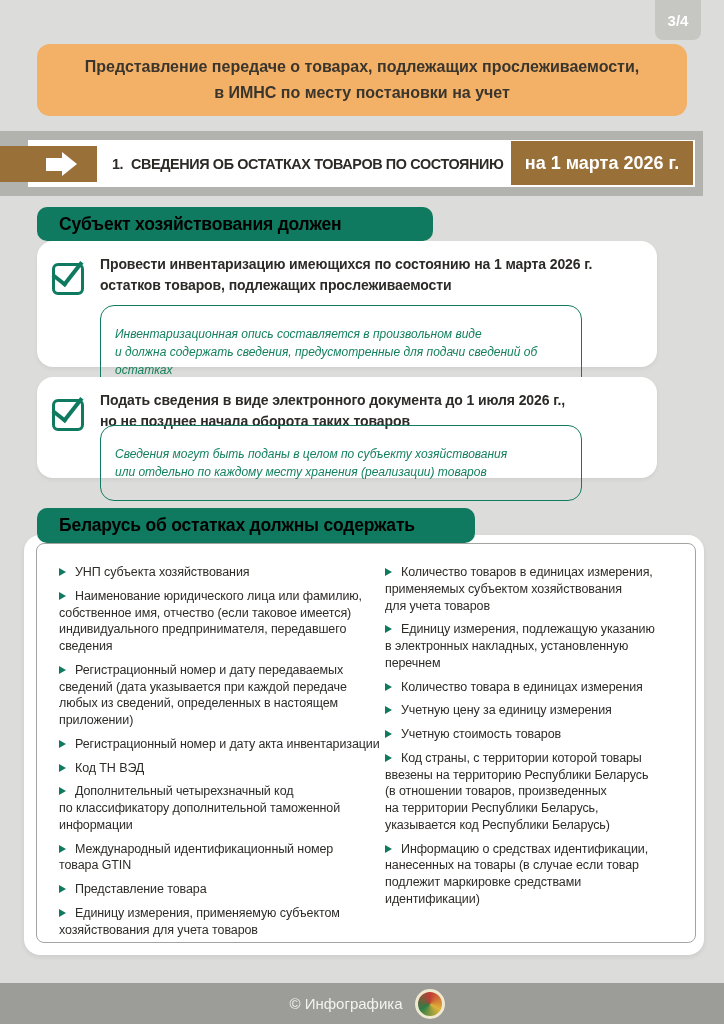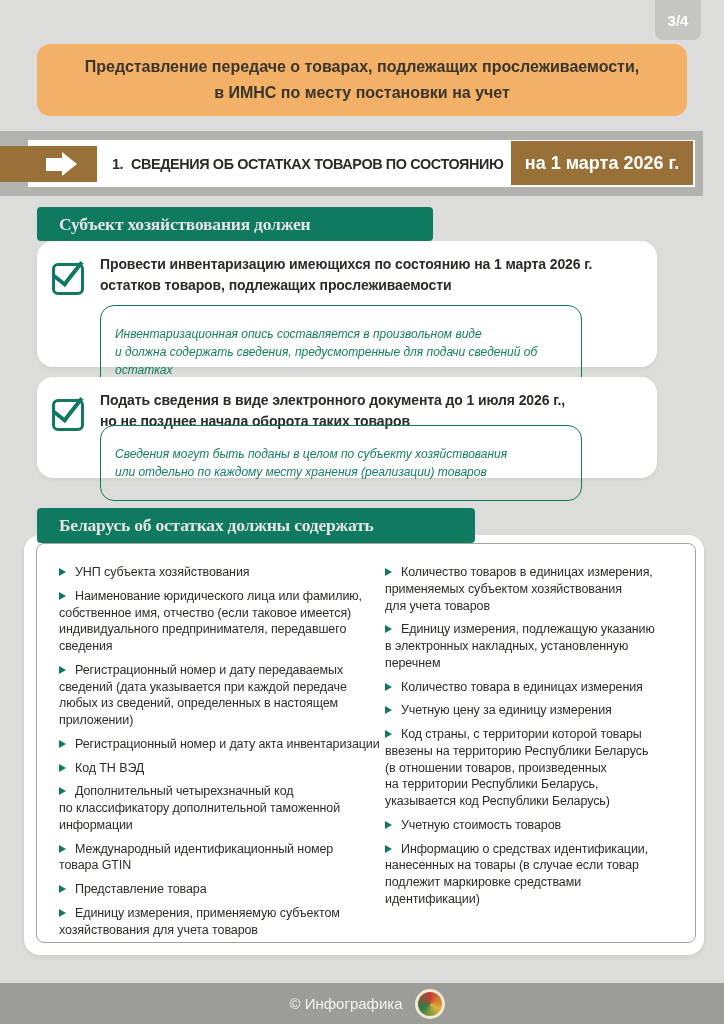--- a/index.html
+++ b/index.html
@@ -24,22 +24,22 @@
   .block-arrow{display:flex;align-items:center;}
   .arrow-stem{width:16px;height:13px;background:#fff;}
   .arrow-head{width:0;height:0;border-left:15px solid #fff;border-top:12px solid transparent;border-bottom:12px solid transparent;}
   .banner-title{position:absolute;left:112px;top:0;height:65px;display:flex;align-items:center;
     color:#2e2b27;font-weight:bold;font-size:15px;letter-spacing:-0.4px;transform:scaleX(0.96);transform-origin:left center;white-space:nowrap;}
   .banner-title .num{margin-right:8px;}
   .date-box{position:absolute;left:511px;top:10px;width:182px;height:44px;background:#997138;
     color:#fff;font-weight:bold;font-size:18px;display:flex;align-items:center;justify-content:center;}
 
   
-  .green-badge{position:absolute;background:#0f7a5f;border-radius:4px;color:#e5e5e5;font-weight:bold;
-    font-size:17.5px;display:flex;align-items:center;padding-left:22px;box-sizing:border-box;letter-spacing:-0.2px;font-family:Liberation Serif, serif;}
+  .green-badge{position:absolute;background:#0f7a5f;border-radius:10px;color:#000000;font-weight:bold;
+    font-size:17.5px;display:flex;align-items:center;padding-left:22px;box-sizing:border-box;letter-spacing:-0.2px;}
   .badge-1{left:37px;top:207px;width:396px;height:34px;z-index:3;}
   .badge-2{left:37px;top:508px;width:438px;height:35px;z-index:3;}
 
   
   .ob-card{position:absolute;left:37px;width:620px;background:#fff;border-radius:16px;box-shadow:0 2px 4px rgba(0,0,0,.06);}
   .ob-card-1{top:241px;height:126px;}
   .ob-card-2{top:377px;height:101px;}
   .ob-text{position:absolute;left:63px;top:13px;color:#2d2b28;font-weight:bold;font-size:14px;
     line-height:1.5;white-space:pre-line;letter-spacing:-0.1px;}
   .ob-note{position:absolute;left:63px;width:482px;border:1.5px solid #0f7a5f;border-radius:14px;
@@ -150,26 +150,26 @@
         </div>
       <div class="col col-right">
           <div class="li"><span class="blt"></span><span>Количество товаров в единицах измерения,
 применяемых субъектом хозяйствования
 для учета товаров</span></div>
           <div class="li"><span class="blt"></span><span>Единицу измерения, подлежащую указанию
 в электронных накладных, установленную
 перечнем</span></div>
           <div class="li"><span class="blt"></span><span>Количество товара в единицах измерения</span></div>
           <div class="li"><span class="blt"></span><span>Учетную цену за единицу измерения</span></div>
+          <div class="li"><span class="blt"></span><span>Учетную стоимость товаров</span></div>
           <div class="li"><span class="blt"></span><span>Код страны, с территории которой товары
 ввезены на территорию Республики Беларусь
 (в отношении товаров, произведенных
 на территории Республики Беларусь,
 указывается код Республики Беларусь)</span></div>
-          <div class="li"><span class="blt"></span><span>Учетную стоимость товаров</span></div>
           <div class="li"><span class="blt"></span><span>Информацию о средствах идентификации,
 нанесенных на товары (в случае если товар
 подлежит маркировке средствами
 идентификации)</span></div>
         </div>
     </div>
   </div>
 
   <div class="footer">
     <span class="copyright">© Инфографика</span>

